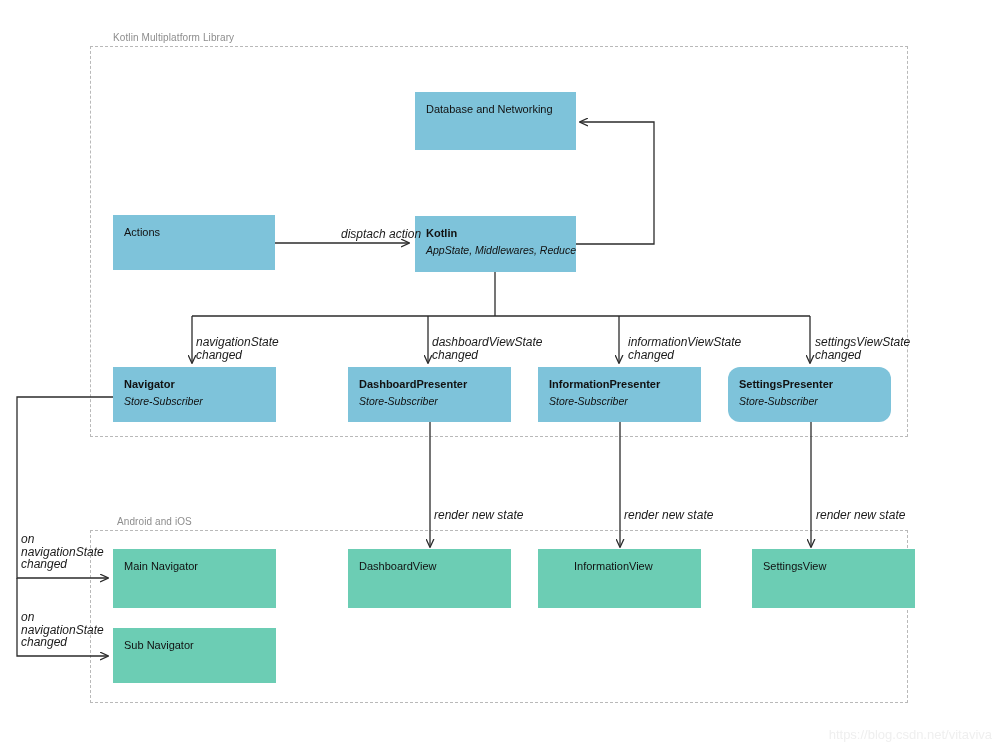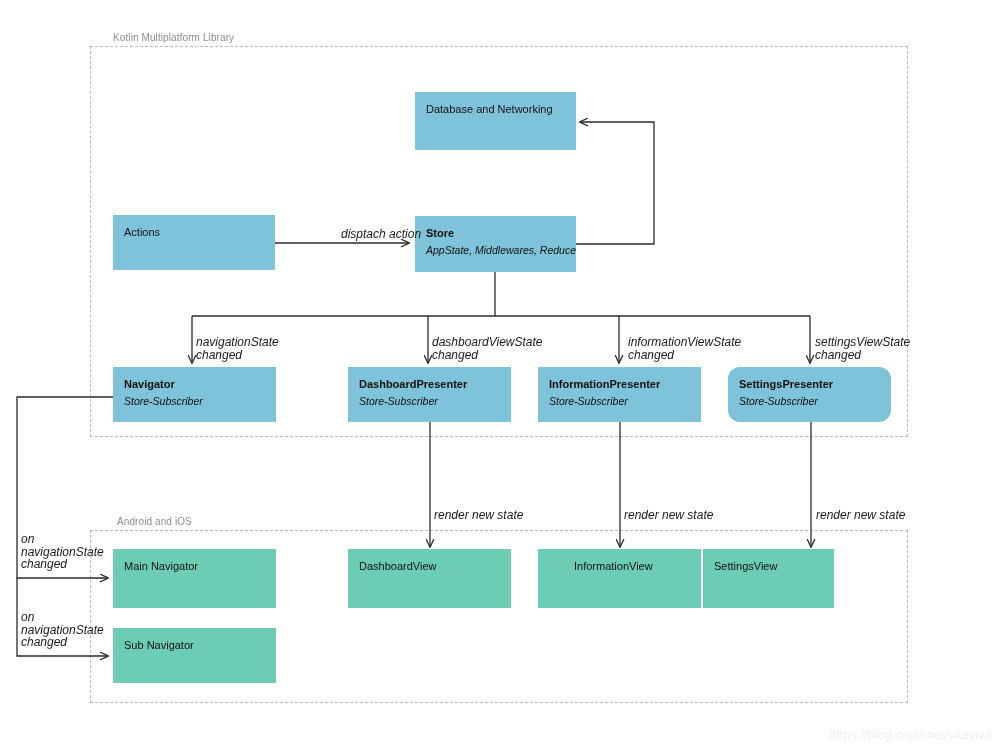--- a/index.html
+++ b/index.html
@@ -126,21 +126,21 @@
 
   <div class="node blue plain" style="left:415px; top:92px; width:161px; height:58px;">
     <div class="title">Database and Networking</div>
   </div>
 
   <div class="node blue plain" style="left:113px; top:215px; width:162px; height:55px;">
     <div class="title">Actions</div>
   </div>
 
   <div class="node blue" style="left:415px; top:216px; width:161px; height:56px;">
-    <div class="title">Store</div>
+    <div class="title">Kotlin</div>
     <div class="subtitle">AppState, Middlewares, Reducers</div>
   </div>
 
   <div class="node blue" style="left:113px; top:367px; width:163px; height:55px;">
     <div class="title">Navigator</div>
     <div class="subtitle">Store-Subscriber</div>
   </div>
 
   <div class="node blue" style="left:348px; top:367px; width:163px; height:55px;">
     <div class="title">DashboardPresenter</div>
@@ -166,21 +166,21 @@
   </div>
 
   <div class="node green plain" style="left:348px; top:549px; width:163px; height:59px;">
     <div class="title">DashboardView</div>
   </div>
 
   <div class="node green plain" style="left:538px; top:549px; width:163px; height:59px;padding-left:36px;">
     <div class="title">InformationView</div>
   </div>
 
-  <div class="node green plain" style="left:703px; top:549px; width:131px; height:59px;">
+  <div class="node green plain" style="left:752px; top:549px; width:163px; height:59px;">
     <div class="title">SettingsView</div>
   </div>
 
   <div class="edge-label" style="left:341px; top:228px;">disptach action</div>
 
   <div class="edge-label" style="left:196px; top:336px;">navigationState
 changed</div>
 
   <div class="edge-label" style="left:432px; top:336px;">dashboardViewState
 changed</div>

